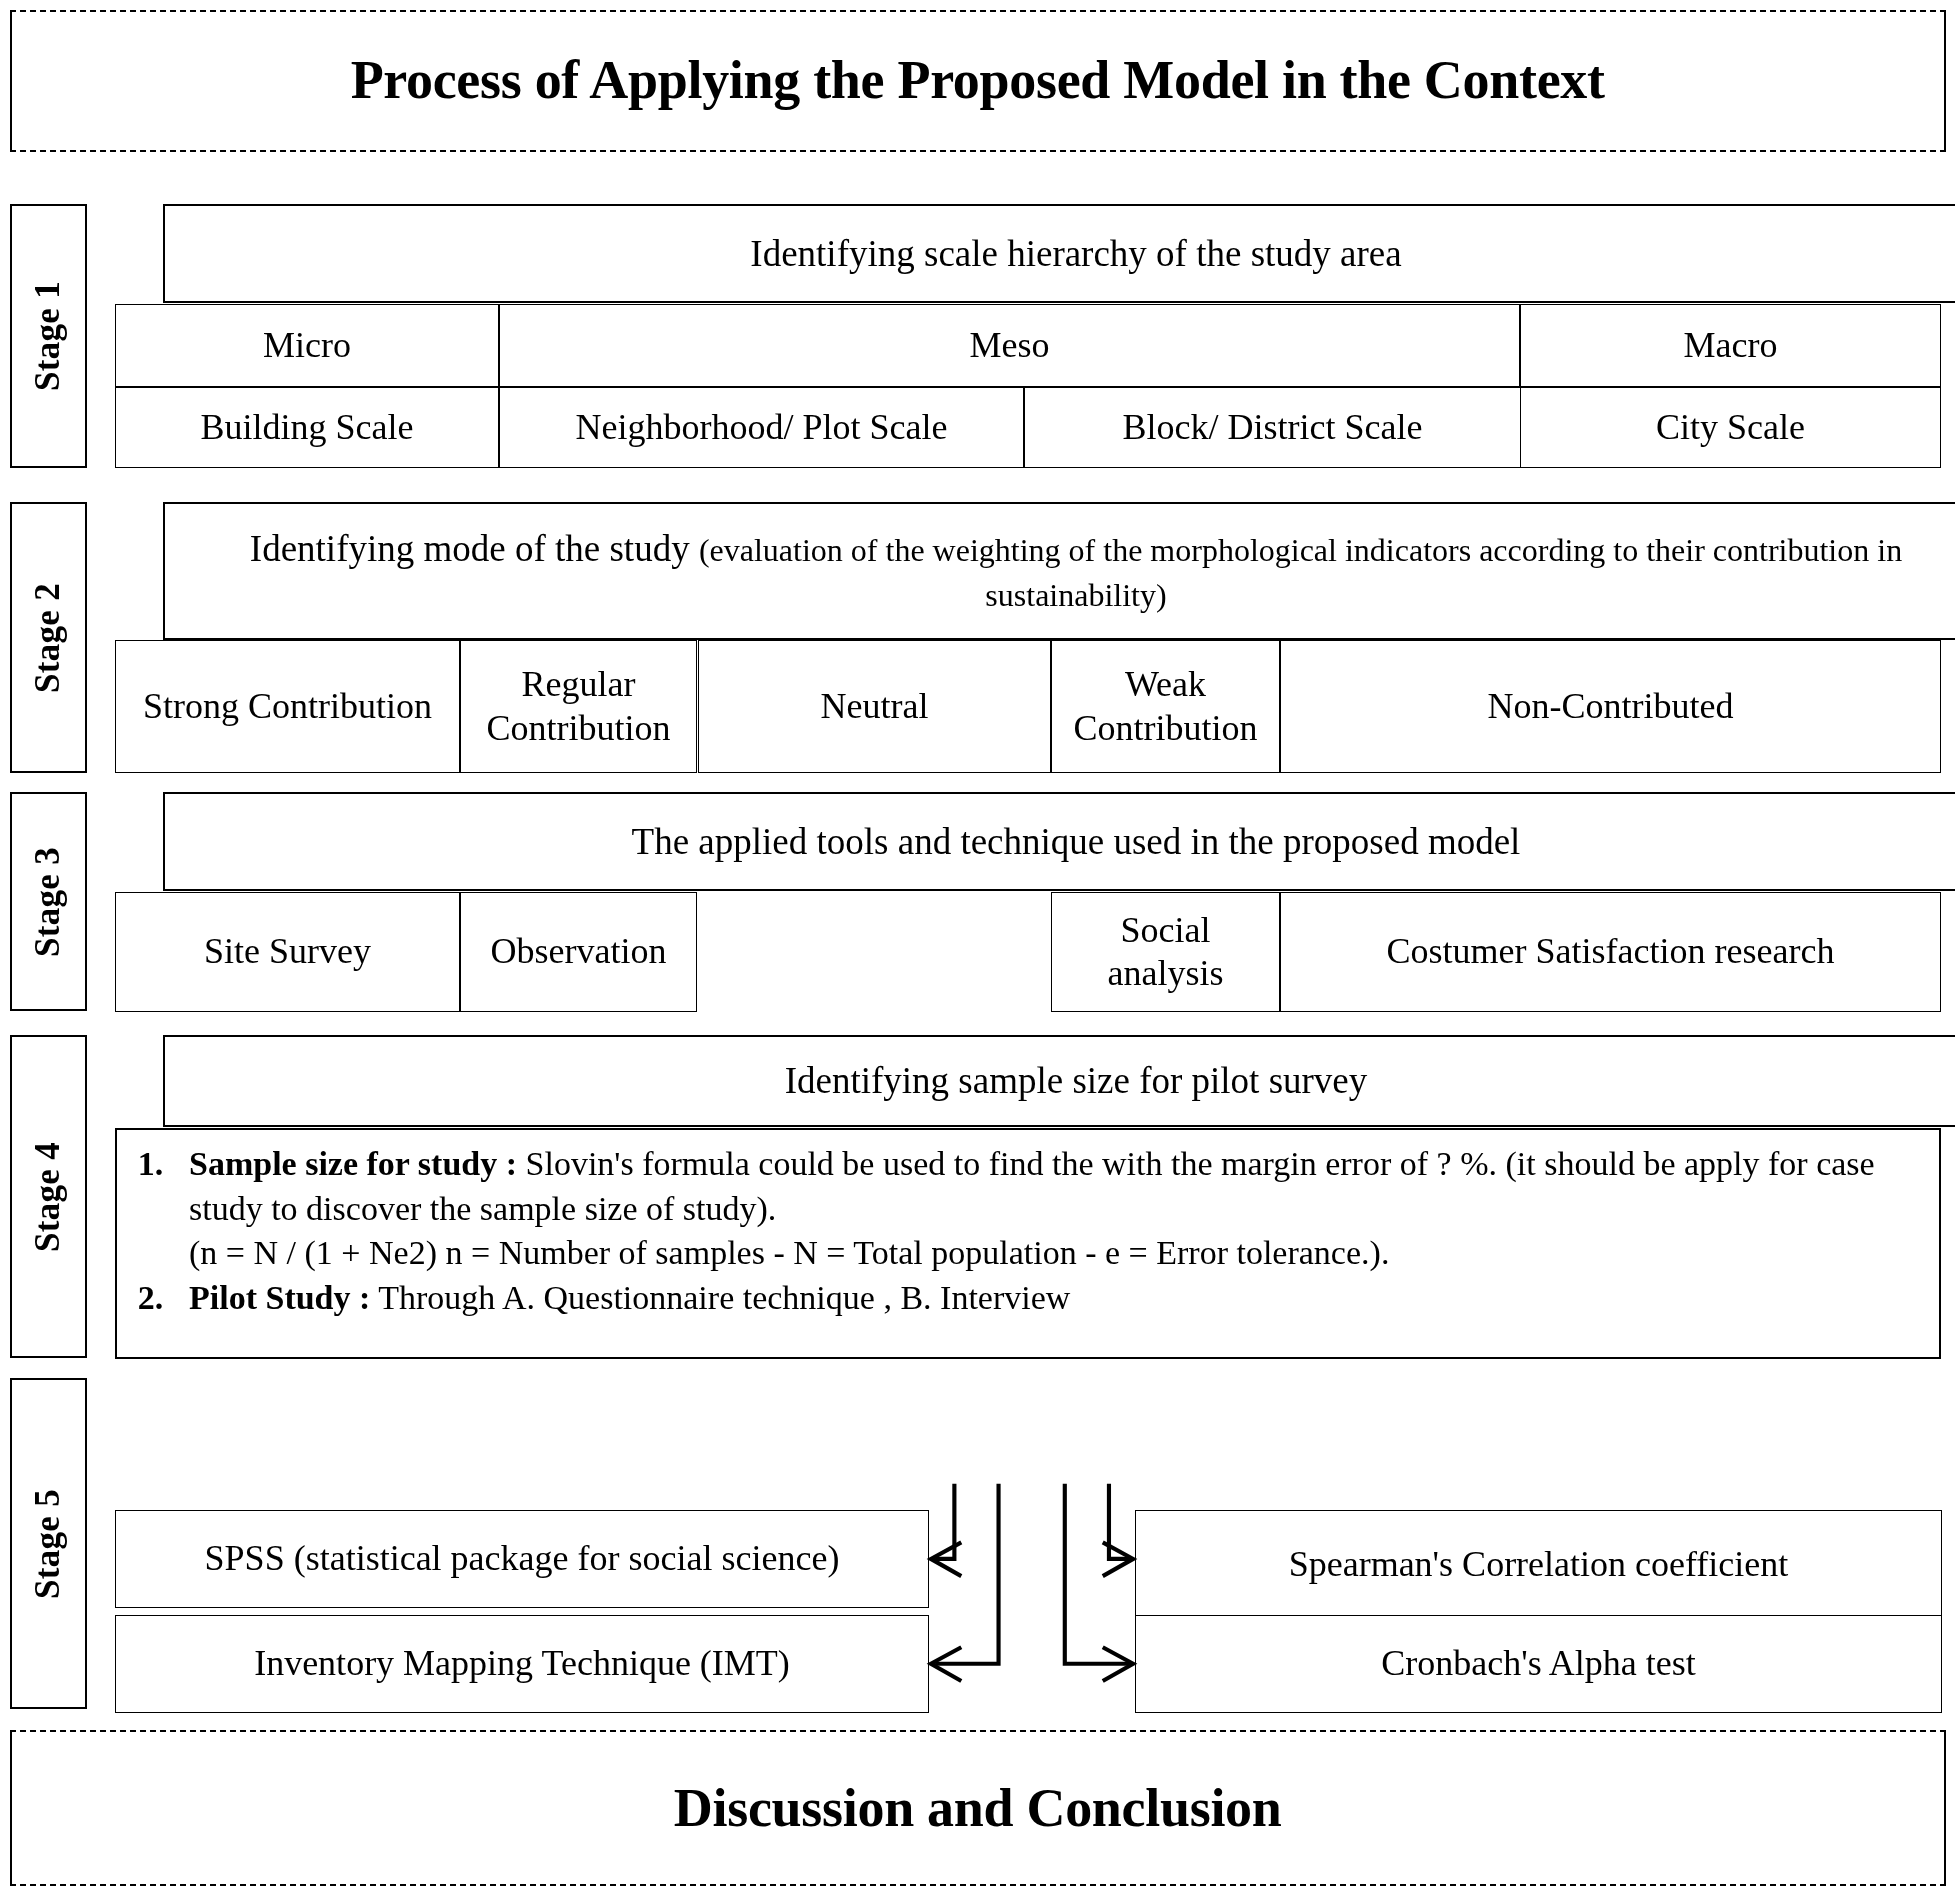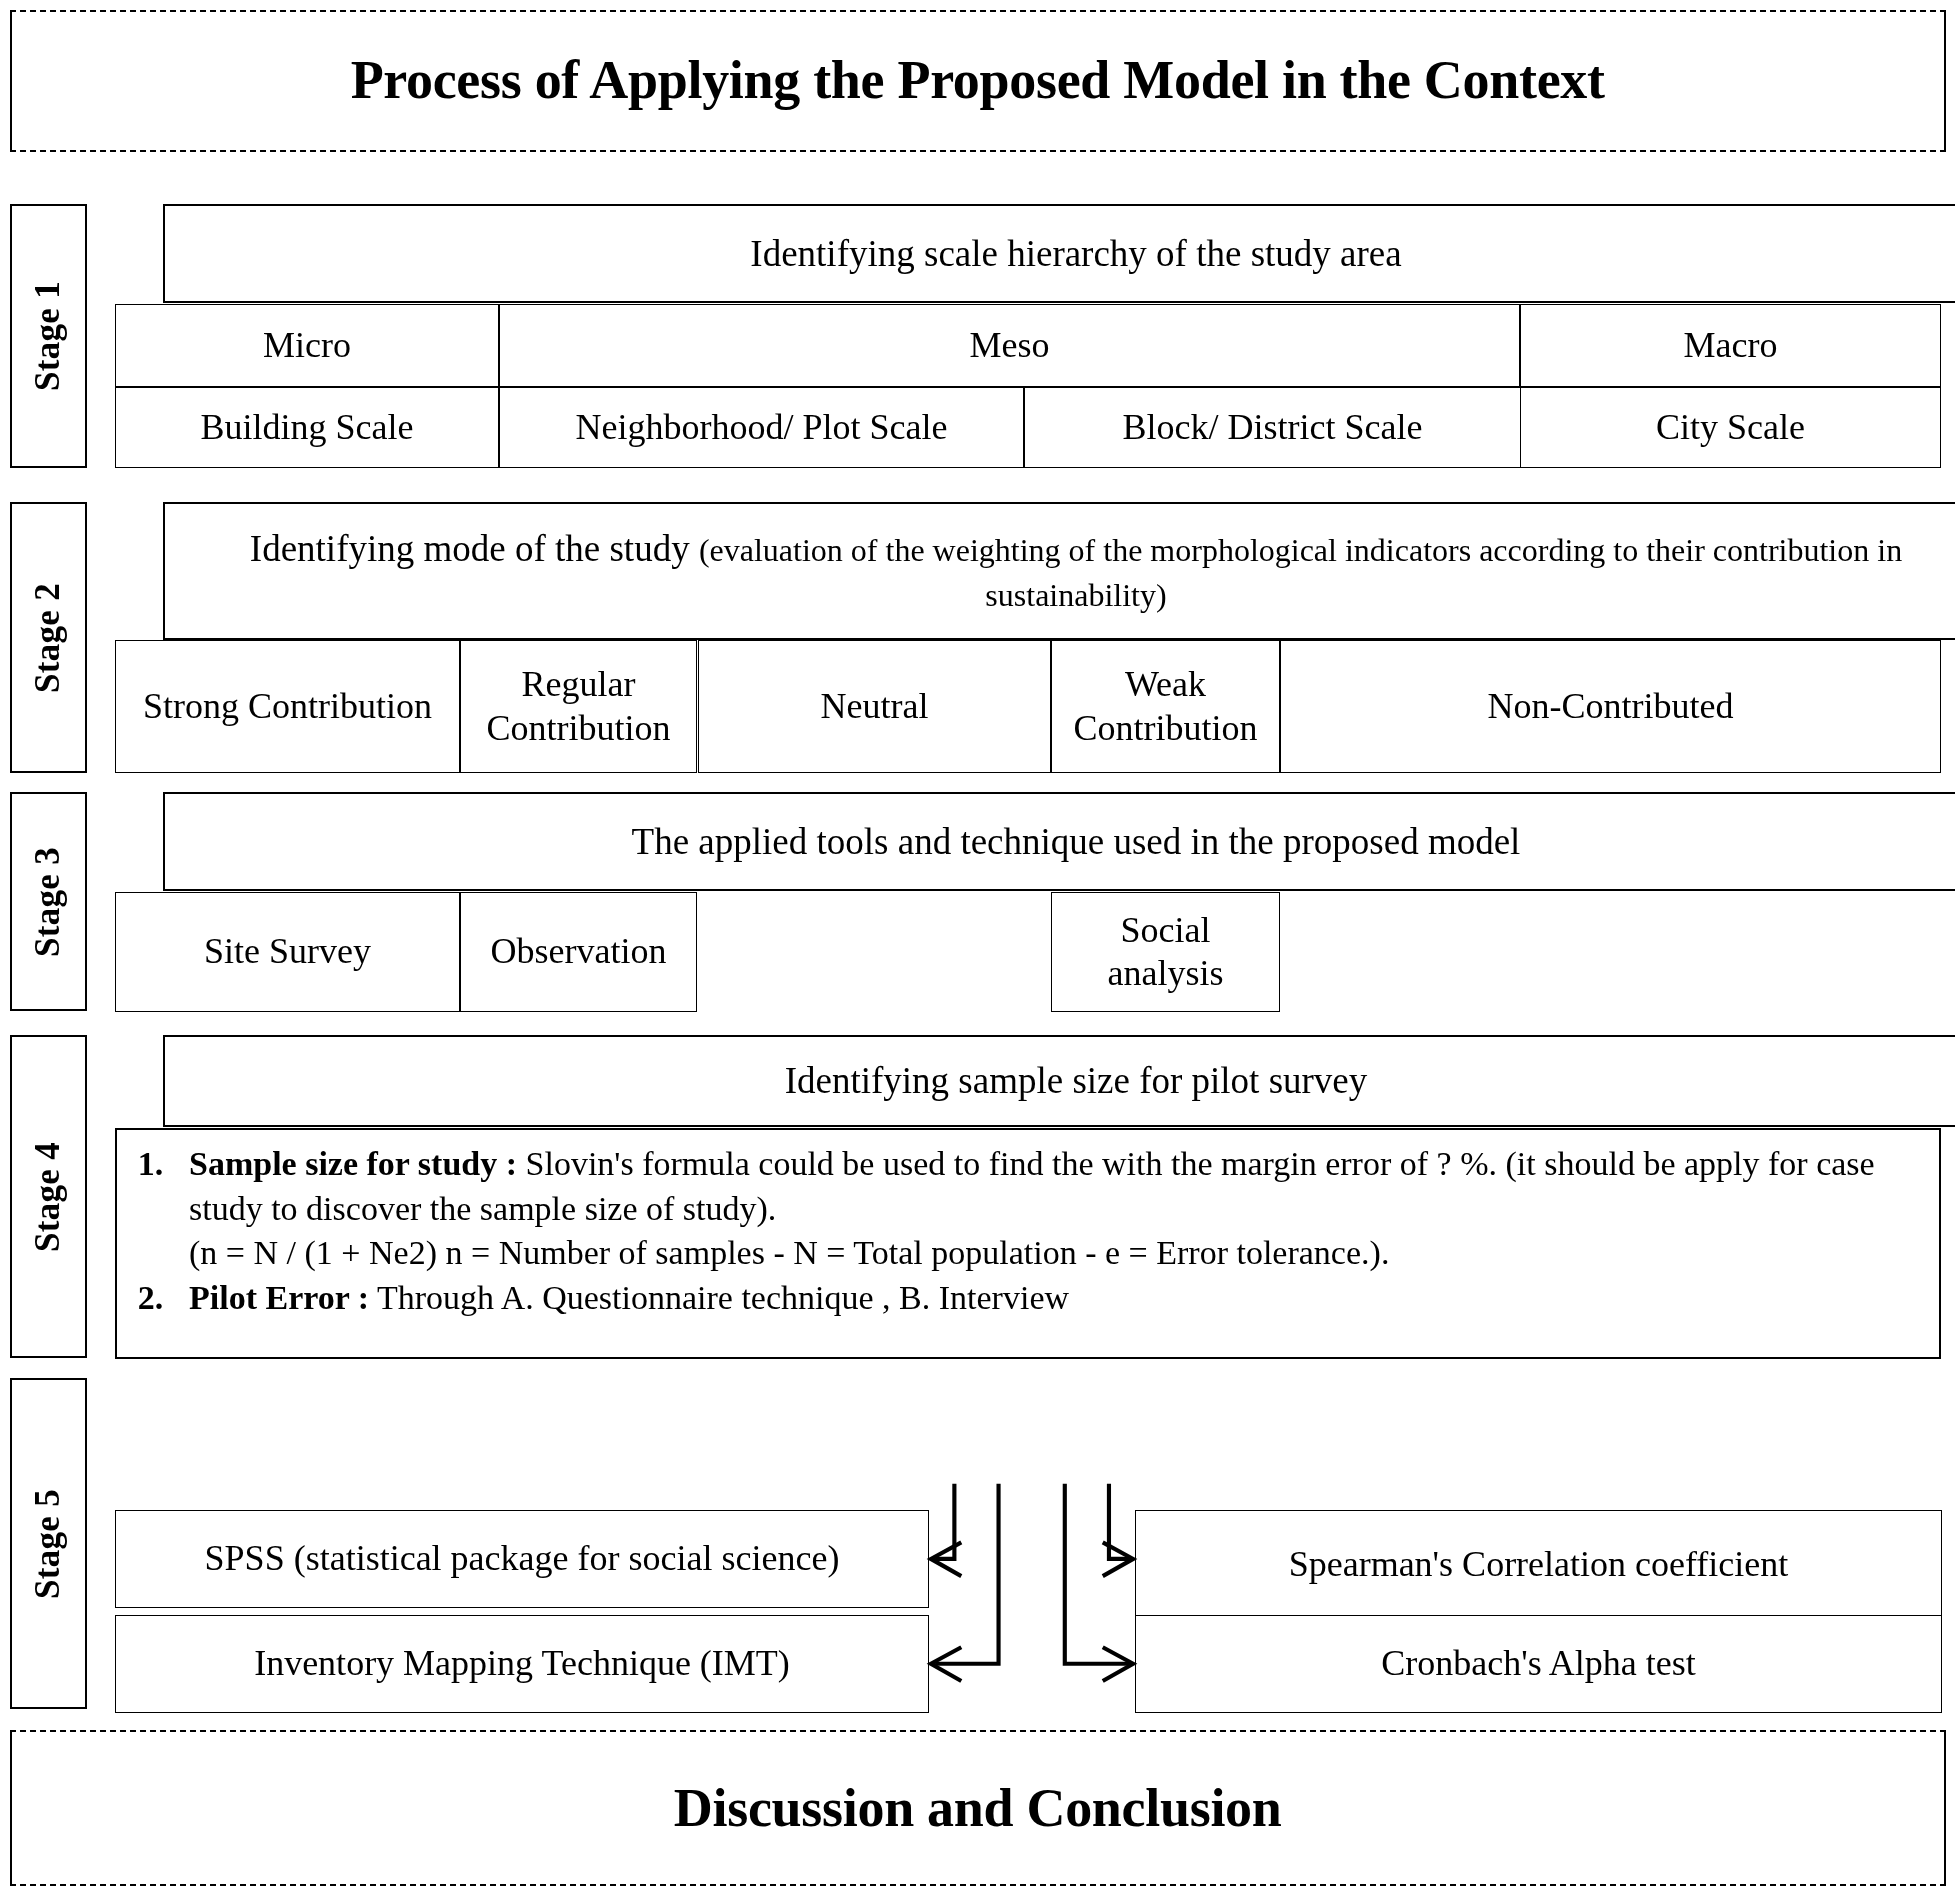--- a/index.html
+++ b/index.html
@@ -171,41 +171,44 @@
 
   <div class="cell" style="left:115px; top:892px; width:345px; height:120px;">
     <div class="t">Site Survey</div>
   </div>
   <div class="cell" style="left:460px; top:892px; width:237px; height:120px;">
     <div class="t">Observation</div>
   </div>
   <div class="cell" style="left:1051px; top:892px; width:229px; height:120px;">
     <div class="t">Social analysis</div>
   </div>
+  <div class="cell" style="left:1280px; top:892px; width:661px; height:120px;">
+    <div class="t">Costumer Satisfaction research</div>
+  </div>
 
   <div class="stage-chip" style="left:9.7px; top:1035px; width:77px; height:323px;">
     <span>Stage 4</span>
   </div>
 
   <div class="blk hdr" style="left:115px; top:1035px; width:1826px; height:92px;">
     <div class="t">Identifying sample size for pilot survey</div>
   </div>
 
   <div class="s4body" style="left:115px; top:1128px; width:1826px; height:231px;">
     <div class="s4list">
 
       <div class="s4item">
         <span class="s4num">1.</span>
         <span class="s4strong">Sample size for study :</span><span> Slovin's formula could be used to find the with the margin error of ?  %. (it should be apply for case study to discover the sample size of study).</span>
         <div class="s4sub">(n = N / (1 + Ne2) n = Number of samples - N = Total population - e = Error tolerance.).</div>
       </div>
 
       <div class="s4item">
         <span class="s4num">2.</span>
-        <span class="s4strong">Pilot Error :</span><span> Through A. Questionnaire technique ,  B. Interview</span>
+        <span class="s4strong">Pilot Study :</span><span> Through A. Questionnaire technique ,  B. Interview</span>
       </div>
 
     </div>
   </div>
 
   <div class="stage-chip" style="left:9.7px; top:1378px; width:77px; height:331px;">
     <span>Stage 5</span>
   </div>
 
 

